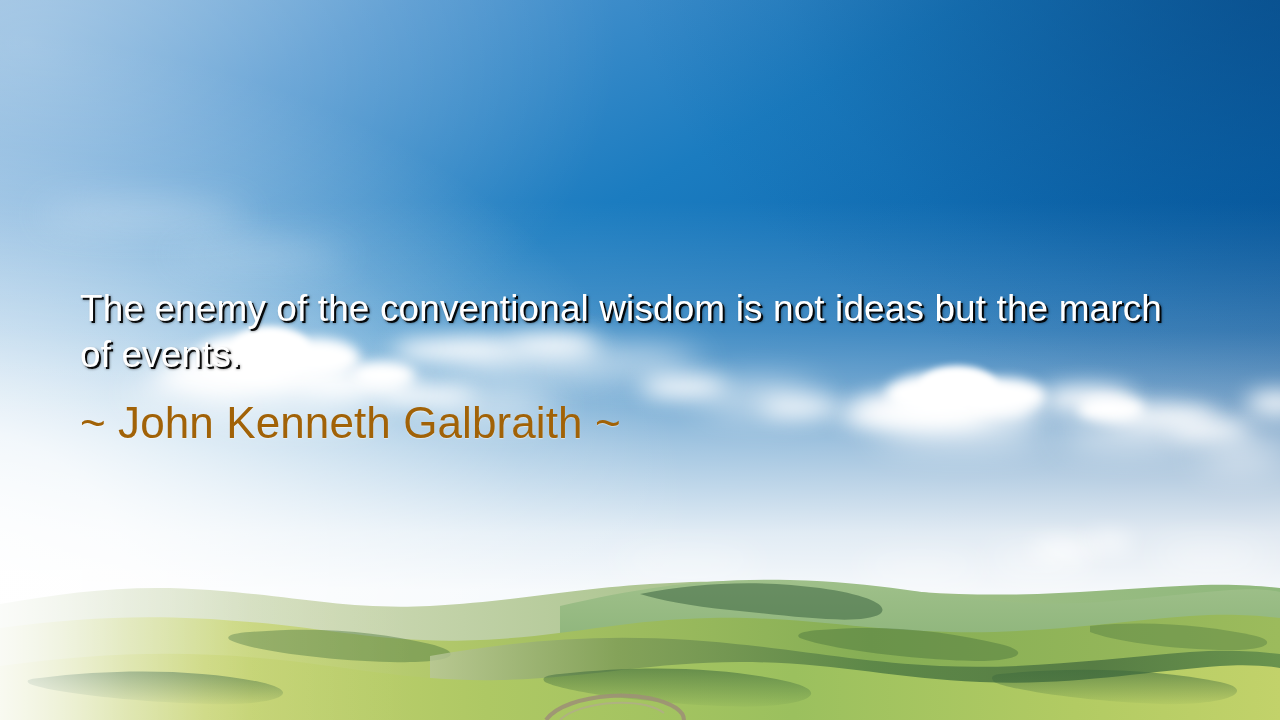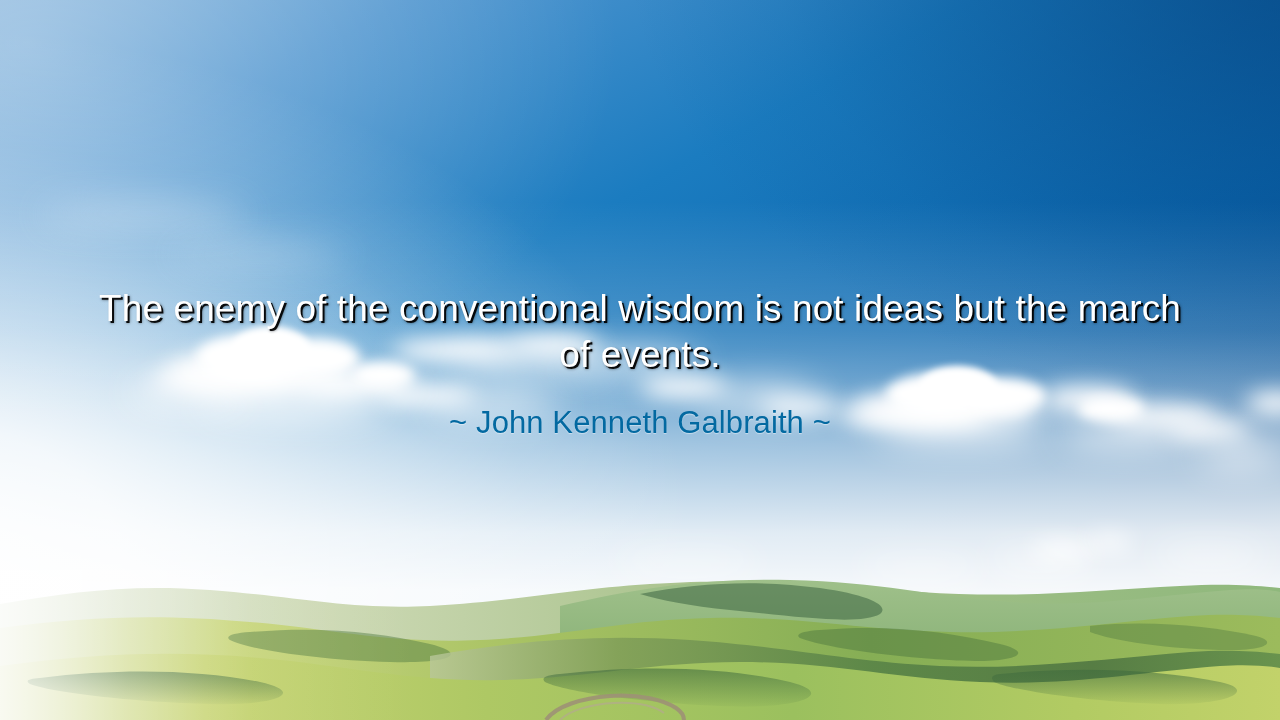--- a/index.html
+++ b/index.html
@@ -93,40 +93,40 @@
     overflow: hidden;
   }
   .land svg { display: block; width: 100%; height: 100%; }
 
   
   .text-block {
     position: absolute;
     left: 0;
     right: 0;
     top: 286px;
-    text-align: center;
+    text-align: left;
     padding: 0 80px;
     box-sizing: border-box;
   }
   .quote-text {
     margin: 0;
     font-size: 37px;
     line-height: 46px;
     color: #ffffff;
     font-weight: 400;
     letter-spacing: 0.1px;
     text-shadow:
       2px 2px 0px rgba(0,0,0,0.92),
       2px 2px 3px rgba(0,0,0,0.55);
   }
   .author-text {
     margin: 24px 0 0 0;
-    font-size: 31px;
+    font-size: 44px;
     line-height: 42px;
-    color: #0369a1;
+    color: #a16207;
     font-weight: 400;
     letter-spacing: 0.1px;
     text-shadow: 0 1px 1px rgba(255,255,255,0.45);
   }
 </style>
 </head>
 <body>
 
 <div id="quote-card">
 

